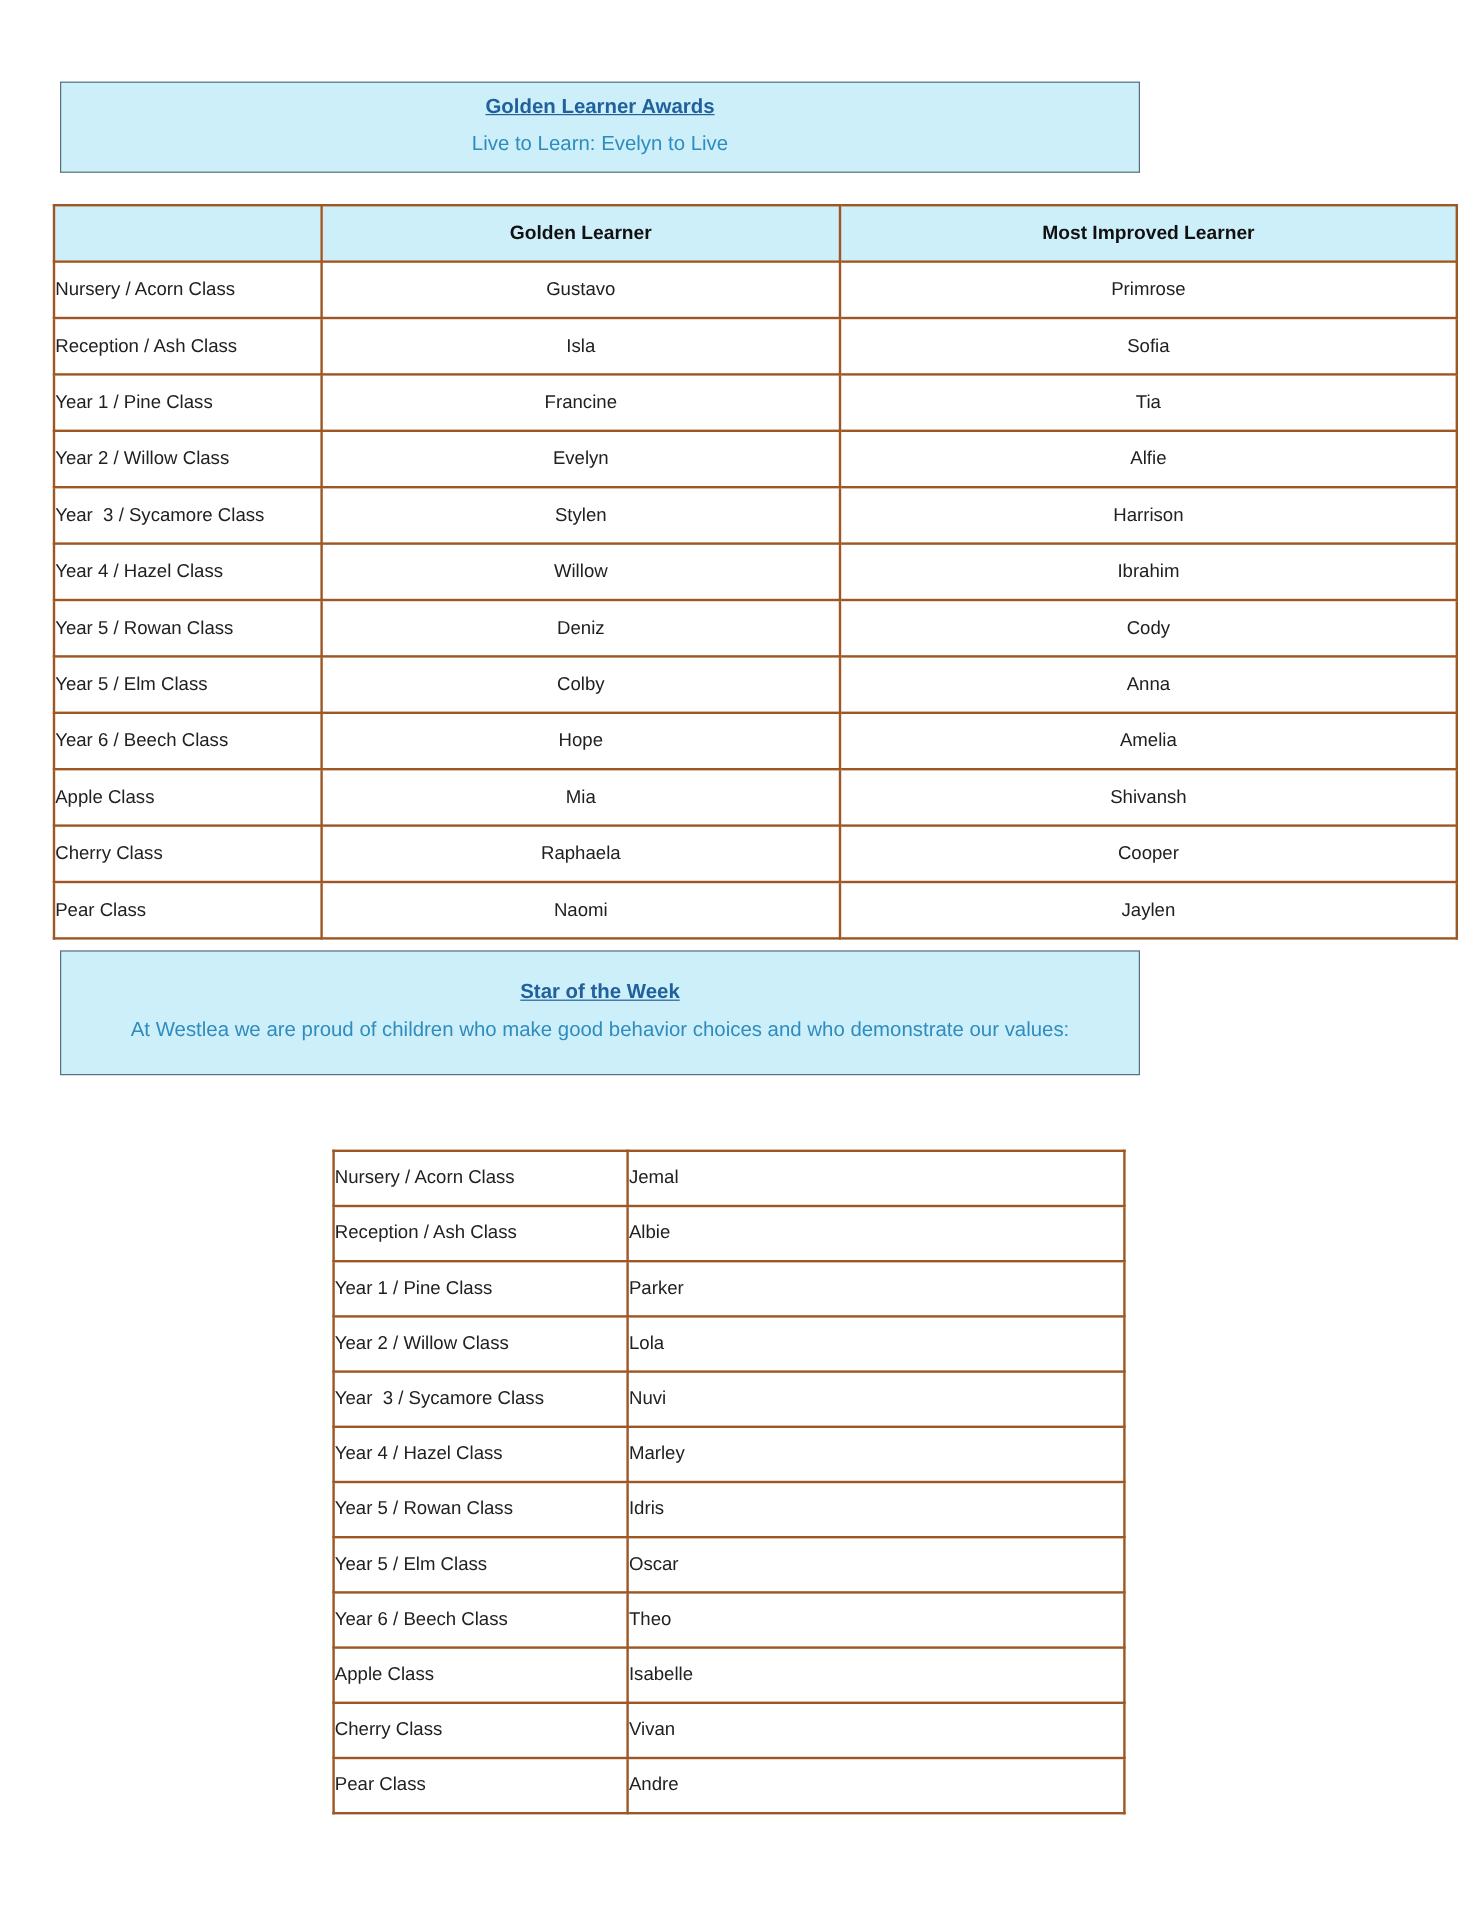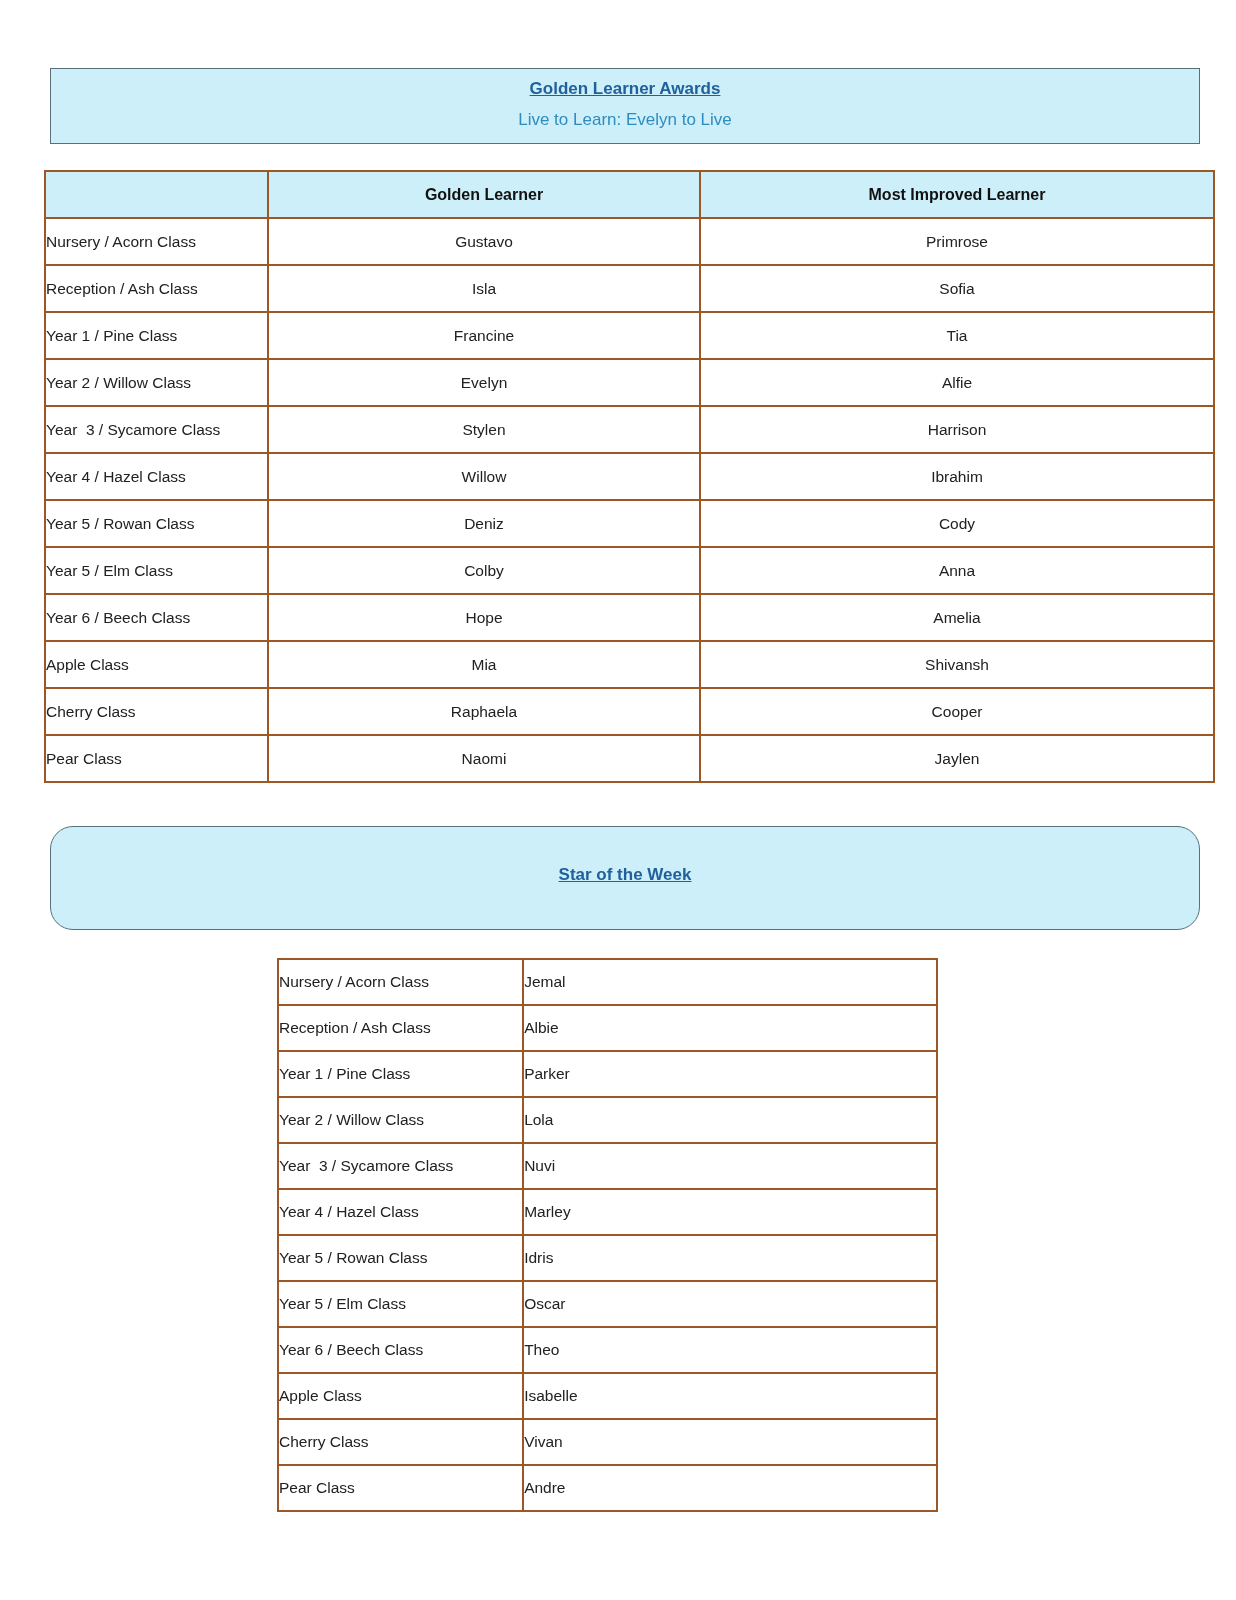--- a/index.html
+++ b/index.html
@@ -10,31 +10,31 @@
     height: 1600px;
     background: #ffffff;
     font-family: "Liberation Sans", sans-serif;
     margin: 0 auto;
   }
 
   
   .banner {
     position: absolute;
     left: 50px;
-    width: 1150px;
+    width: 900px;
     background: #cdeff9;
     border: 1px solid #57707c;
     display: flex;
     flex-direction: column;
     justify-content: center;
     align-items: center;
     text-align: center;
   }
   .golden-banner { top: 68px; height: 76px; }
-  .star-banner   { top: 826px; height: 104px; border-radius: 23px; }
+  .star-banner   { top: 792px; height: 104px; }
   .banner-title {
     color: #20619c;
     font-weight: bold;
     font-size: 17px;
     text-decoration: underline;
     margin-bottom: 7px;
   }
   .banner-line {
     color: #2f8cbe;
     font-size: 17px;
@@ -161,20 +161,21 @@
         <tr>
           <td class="cell-left col-class">Pear Class</td>
           <td class="cell-center col-golden">Naomi</td>
           <td class="cell-center col-improved">Jaylen</td>
         </tr>
       </tbody>
   </table>
 
   <section class="banner star-banner">
     <div class="banner-title">Star of the Week</div>
+    <div class="banner-line">At Westlea we are proud of children who make good behavior choices and who demonstrate our values:</div>
   </section>
 
   <table class="star-table">
     <tbody id="star-body">
         <tr>
           <td class="cell-left col-class">Nursery / Acorn Class</td>
           <td class="cell-left col-name">Jemal</td>
         </tr>
         <tr>
           <td class="cell-left col-class">Reception / Ash Class</td>

